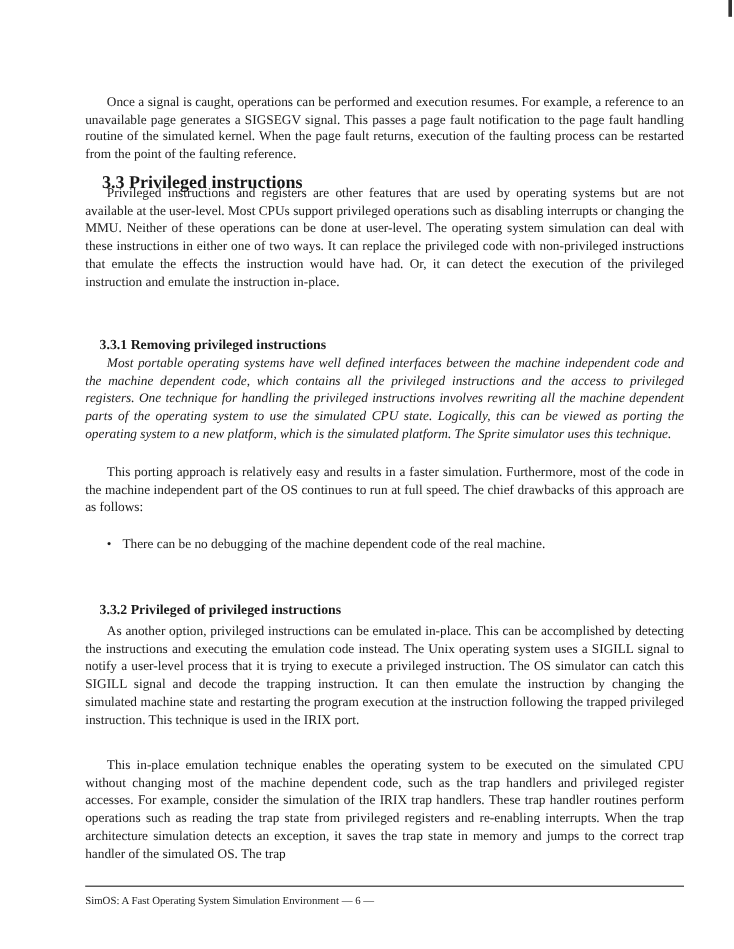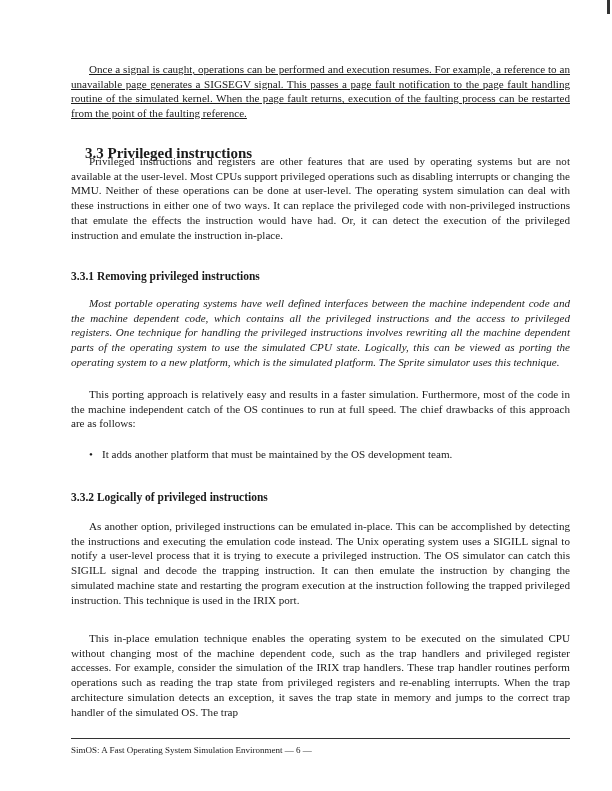--- a/index.html
+++ b/index.html
@@ -3,59 +3,59 @@
   <meta charset="utf-8">
   <style>
     html, body { margin:0; padding:0; background:#fff; }
     body { width:612px; height:791px; position:relative; overflow:hidden;
       font-family:"Liberation Serif", serif; color:#1a1a1a; }
     .corner-mark { position:absolute; left:607px; top:0; width:3px; height:14px; background:#333; }
     .page { position:absolute; left:71px; top:0; width:499px; }
     p { margin:0; font-size:11.1px; line-height:14.7px; text-align:justify; }
     .indent { text-indent:18px; }
     h2 { position:absolute; margin:14px; font-size:15px; font-weight:bold; }
-    h3 { position:absolute; margin:0; font-size:11.5px; font-weight:bold; }
+    h3 { position:absolute; margin:12px; font-size:11.5px; font-weight:bold; }
     .block { position:absolute; left:0; width:499px; }
     ul { position:absolute; margin:0; padding:0; list-style:none; font-size:11.1px; left:18px; width:480px; }
     ul li { position:relative; padding-left:13px; height:20px; line-height:14px; }
     ul li::before { content:"\2022"; position:absolute; left:0; }
     .footer-rule { position:absolute; left:71px; top:738px; width:499px; height:1px; background:#333; }
     .footer { position:absolute; left:71px; top:745px; font-size:9px; }
   </style>
 </head>
 <body>
 
 <div class="corner-mark"></div>
 
 <div class="page">
-  <div class="block" style="top:62px;text-decoration:underline;">
+  <div class="block" style="top:78px;">
     <p class="indent">Once a signal is caught, operations can be performed and execution resumes. For example, a reference to an unavailable page generates a SIGSEGV signal. This passes a page fault notification to the page fault handling routine of the simulated kernel. When the page fault returns, execution of the faulting process can be restarted from the point of the faulting reference.</p>
   </div>
 
   <h2 style="top:131px;">3.3  Privileged instructions</h2>
 
   <div class="block" style="top:154px;">
     <p class="indent">Privileged instructions and registers are other features that are used by operating systems but are not available at the user-level. Most CPUs support privileged operations such as disabling interrupts or changing the MMU. Neither of these operations can be done at user-level. The operating system simulation can deal with these instructions in either one of two ways. It can replace the privileged code with non-privileged instructions that emulate the effects the instruction would have had. Or, it can detect the execution of the privileged instruction and emulate the instruction in-place.</p>
   </div>
 
   <h3 style="top:270px;">3.3.1  Removing privileged instructions</h3>
 
   <div class="block" style="top:296px;font-style:italic;">
     <p class="indent">Most portable operating systems have well defined interfaces between the machine independent code and the machine dependent code, which contains all the privileged instructions and the access to privileged registers. One technique for handling the privileged instructions involves rewriting all the machine dependent parts of the operating system to use the simulated CPU state. Logically, this can be viewed as porting the operating system to a new platform, which is the simulated platform. The Sprite simulator uses this technique.</p>
   </div>
 
   <div class="block" style="top:387px;">
-    <p class="indent">This porting approach is relatively easy and results in a faster simulation. Furthermore, most of the code in the machine independent catch of the OS continues to run at full speed. The chief drawbacks of this approach are as follows:</p>
+    <p class="indent">This porting approach is relatively easy and results in a faster simulation. Furthermore, most of the code in the machine independent part of the OS continues to run at full speed. The chief drawbacks of this approach are as follows:</p>
   </div>
 
   <ul style="top:447px;">
-    <li>It adds another platform that must be maintained by the OS development team.</li>
+    <li>There can be no debugging of the machine dependent code of the real machine.</li>
   </ul>
 
-  <h3 style="top:491px;">3.3.2  Logically of privileged instructions</h3>
+  <h3 style="top:491px;">3.3.2  Privileged of privileged instructions</h3>
 
   <div class="block" style="top:519px;">
     <p class="indent">As another option, privileged instructions can be emulated in-place. This can be accomplished by detecting the instructions and executing the emulation code instead. The Unix operating system uses a SIGILL signal to notify a user-level process that it is trying to execute a privileged instruction. The OS simulator can catch this SIGILL signal and decode the trapping instruction. It can then emulate the instruction by changing the simulated machine state and restarting the program execution at the instruction following the trapped privileged instruction. This technique is used in the IRIX port.</p>
   </div>
 
   <div class="block" style="top:631px;">
     <p class="indent">This in-place emulation technique enables the operating system to be executed on the simulated CPU without changing most of the machine dependent code, such as the trap handlers and privileged register accesses. For example, consider the simulation of the IRIX trap handlers. These trap handler routines perform operations such as reading the trap state from privileged registers and re-enabling interrupts. When the trap architecture simulation detects an exception, it saves the trap state in memory and jumps to the correct trap handler of the simulated OS. The trap</p>
   </div>
 </div>
 

